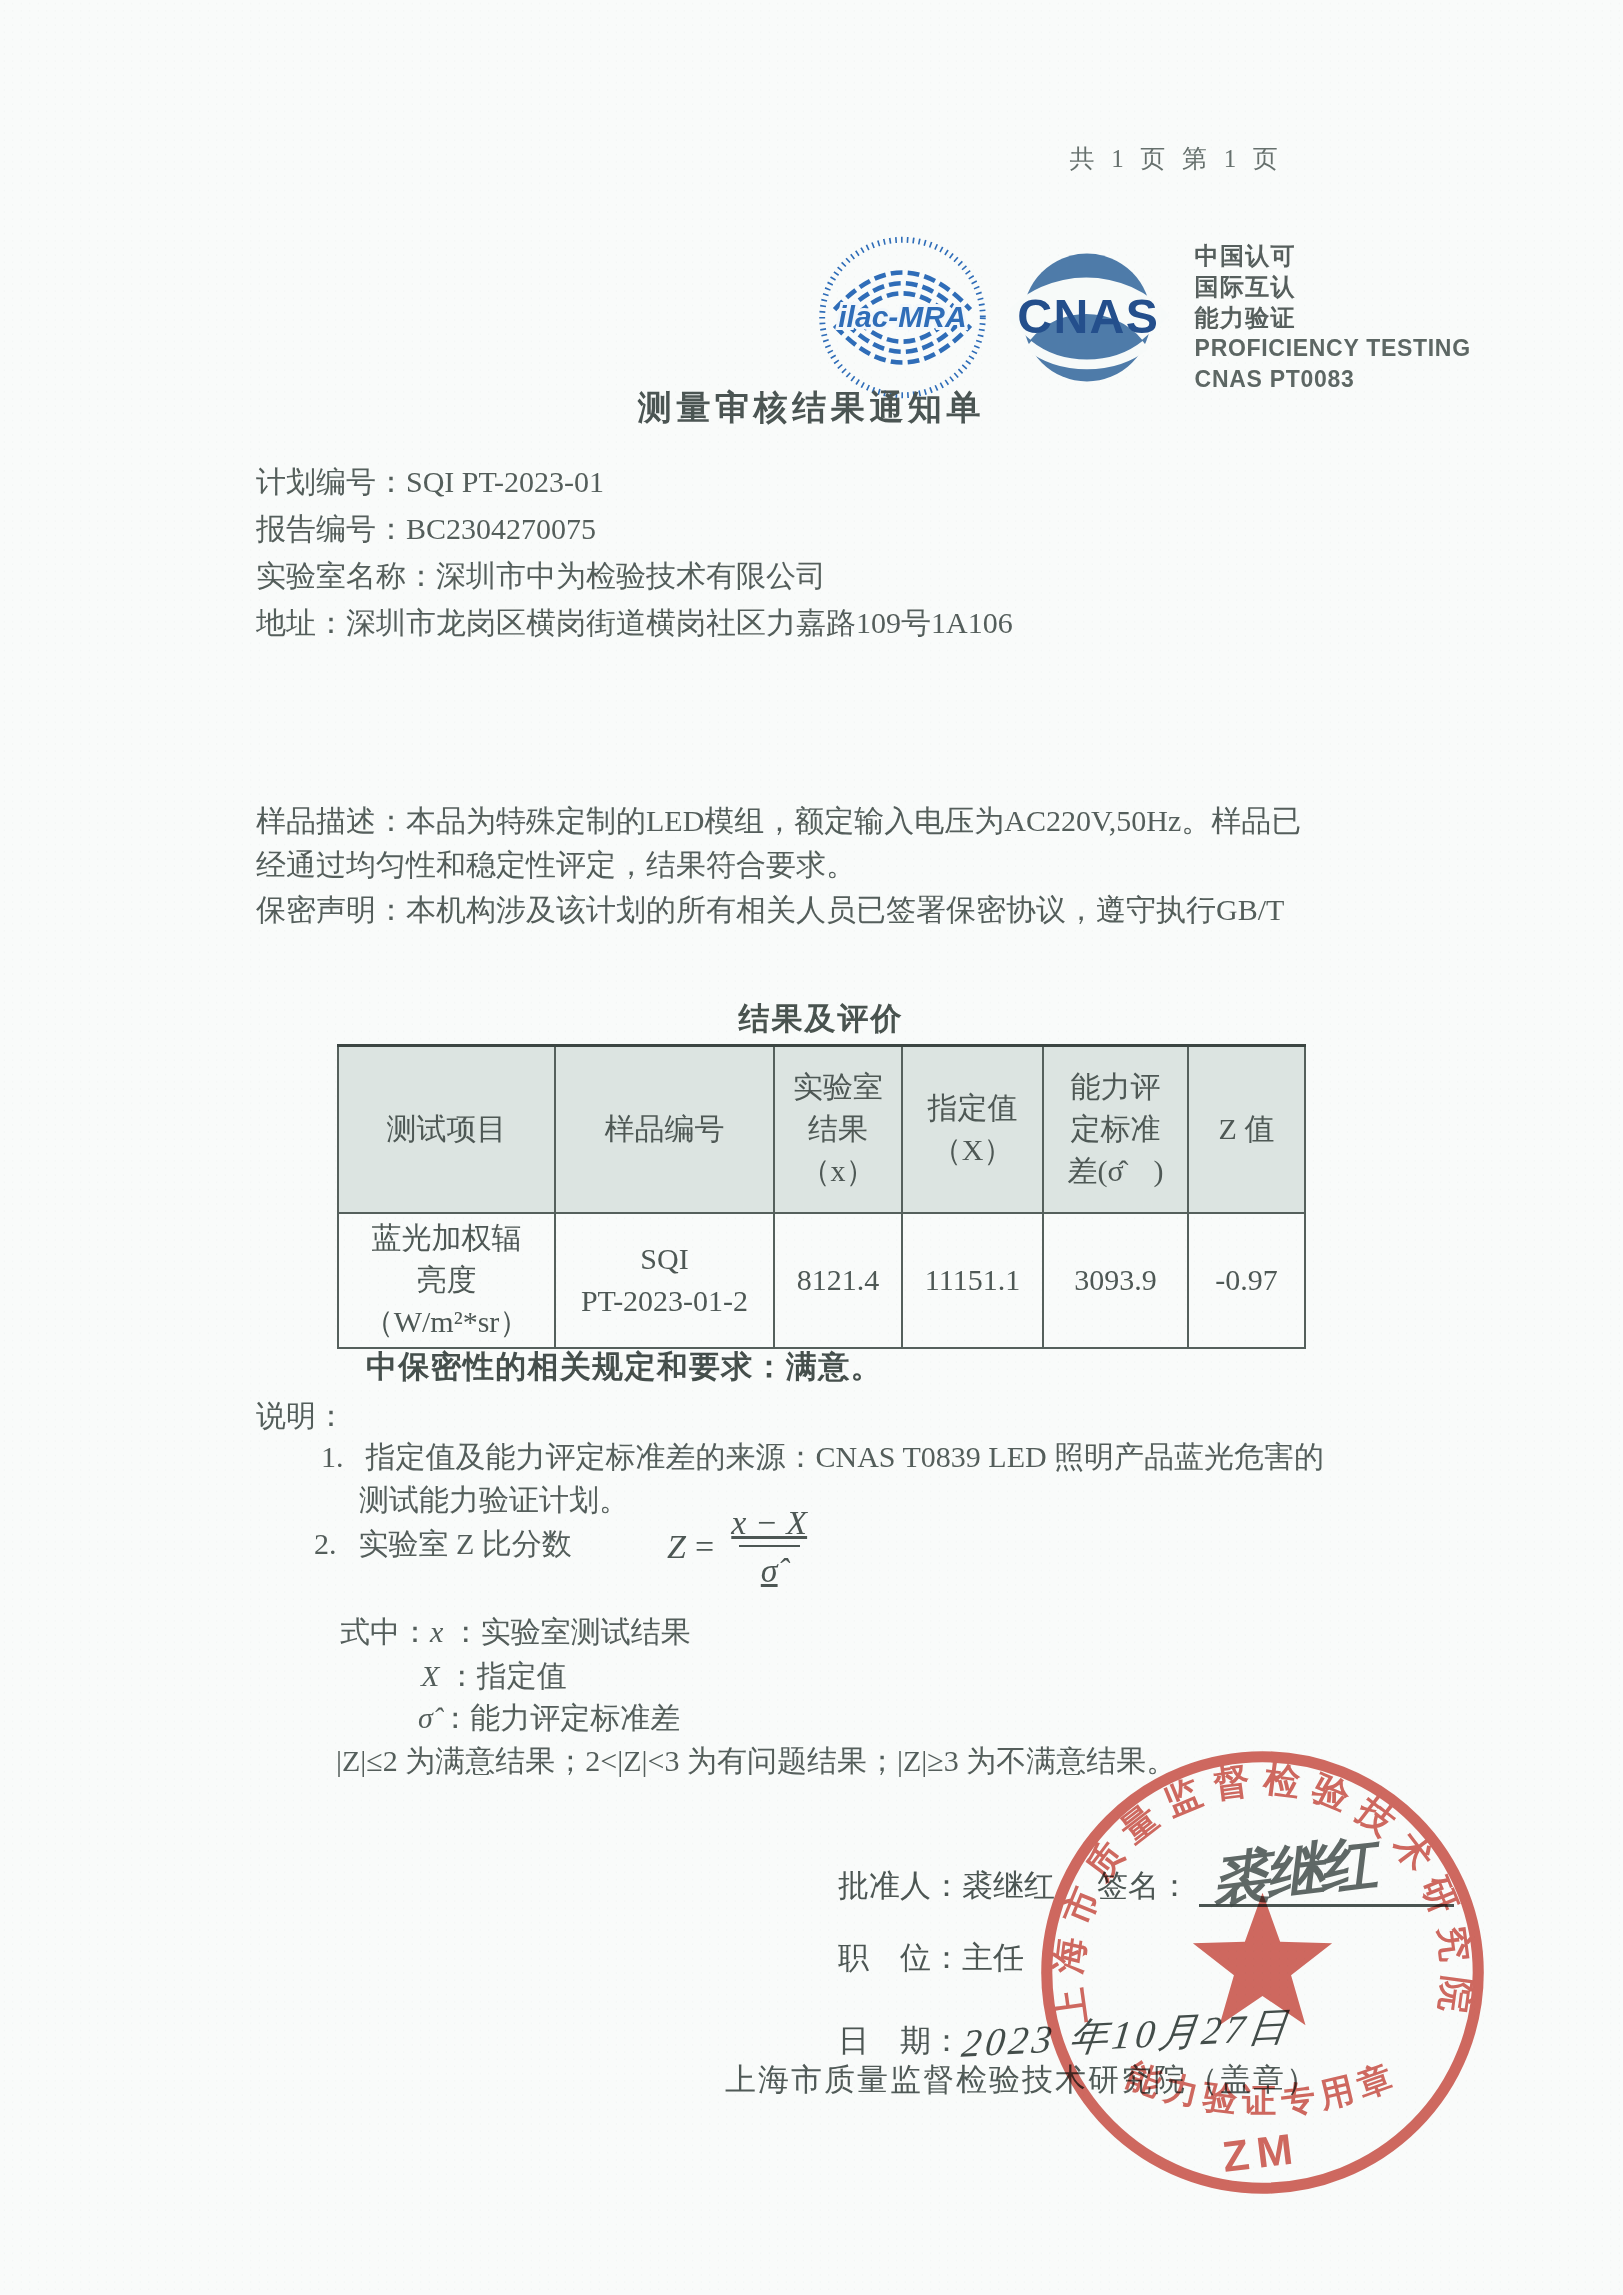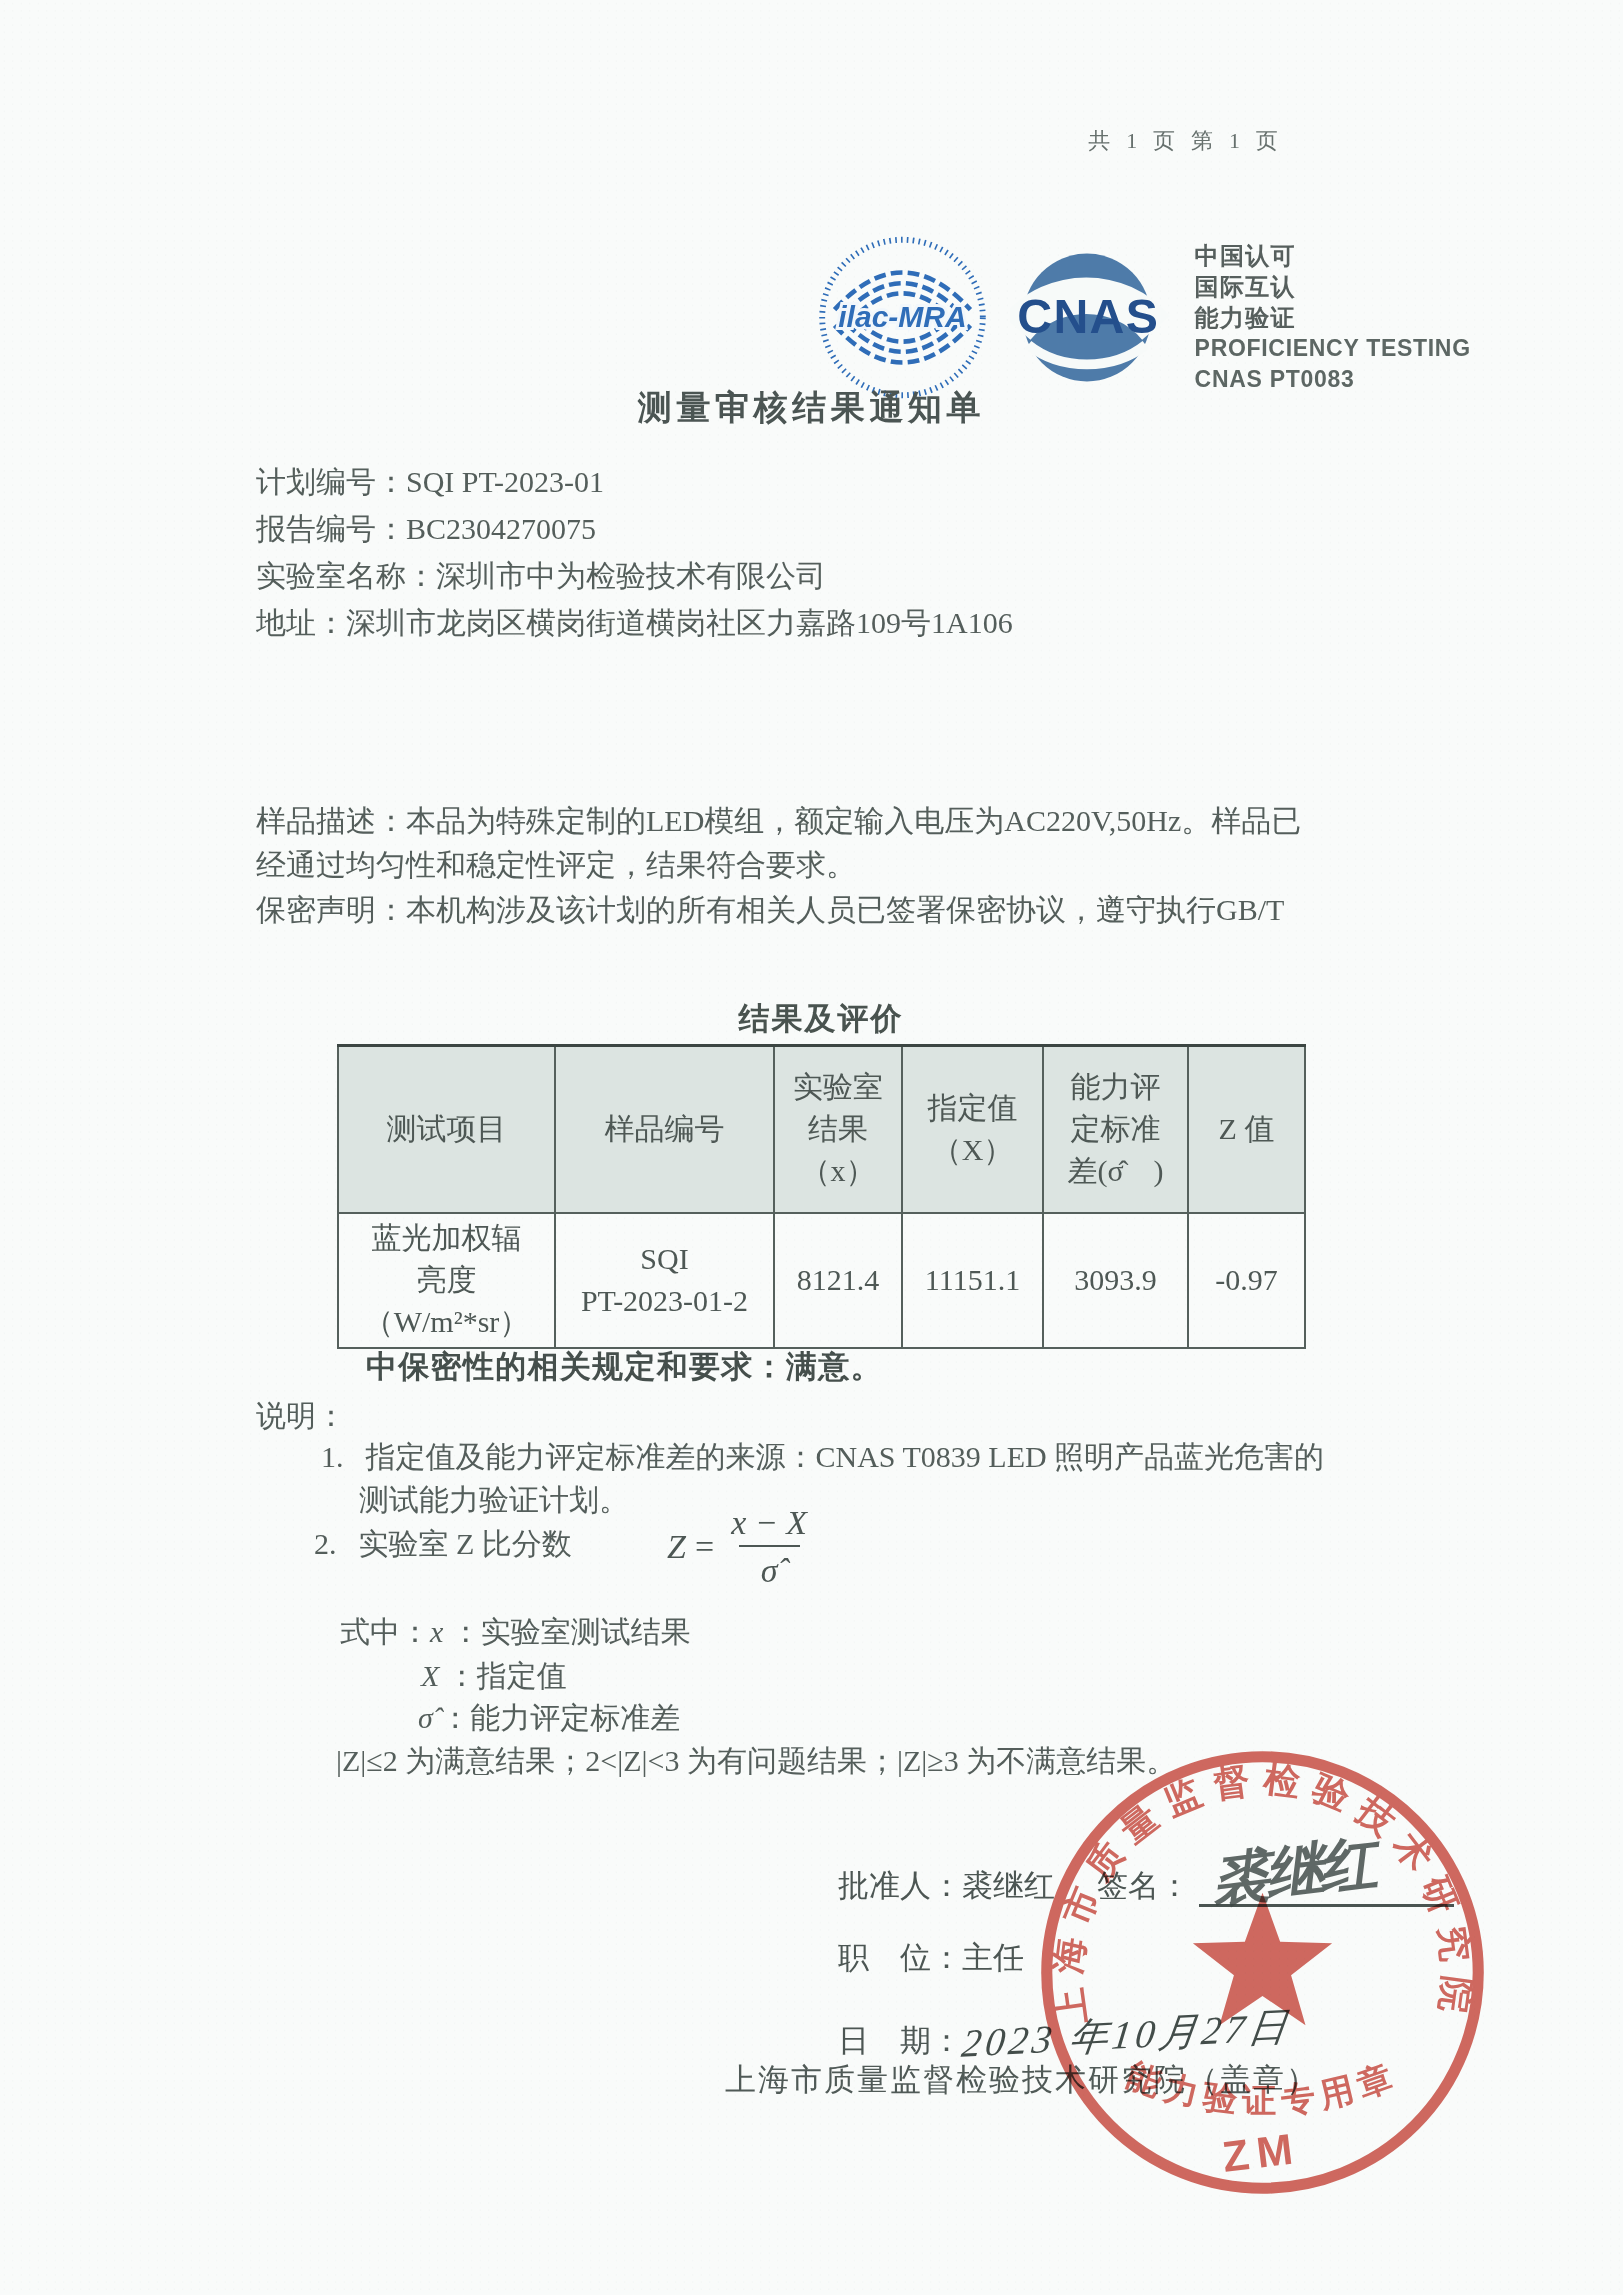--- a/index.html
+++ b/index.html
@@ -5,22 +5,22 @@
   html,body { margin:0; padding:0; background:#e8e8e8; }
   .page {
     position:relative; width:1623px; height:2295px; margin:0 auto;
     background:#f9fbfa;
     background-image: radial-gradient(circle, rgba(140,165,158,0.055) 0.7px, transparent 1px);
     background-size: 8.5px 7.2px;
     font-family:"Liberation Serif", serif;
     color:#545e5b; overflow:hidden;
   }
   .pagination {
-    position:absolute; top:126px; right:340px;
-    font-size:22px; color:#66706d; letter-spacing:5.2px;
+    position:absolute; top:142px; right:340px;
+    font-size:25px; color:#66706d; letter-spacing:5.2px;
   }
   
   .logo-row { position:absolute; top:235px; left:815px; display:flex; align-items:center; }
   .cert-text {
     margin-left:22px; font-family:"Liberation Sans", sans-serif; font-weight:700;
     font-size:24px; line-height:31px; color:#565f5d; letter-spacing:1.3px;
   }
   .cert-text .en { font-size:23px; color:#5d6764; letter-spacing:0.7px; }
   
   .doc-title {
@@ -70,21 +70,21 @@
   .n-where { left:84px; top:216px; }
   .n-defX  { left:165px; top:260px; }
   .n-defS  { left:162px; top:302px; }
   .n-crit  { left:80px; top:345px; }
   .num-gap { display:inline-block; width:22px; }
   .formula {
     display:inline-flex; align-items:center;
     font-style:italic; font-size:34px; color:#4d5754;
   }
   .formula .eq { margin:0 10.5px 0 9.2px; font-style:normal; }
-  .frac { display:inline-flex; flex-direction:column; align-items:center; }
+  .frac { display:inline-flex; flex-direction:column; align-items:center;text-decoration:underline; }
   .frac .num { padding:0 6.5px 5.2px; line-height:1; }
   .frac .den { border-top:2.6px solid #4d5754; padding:6.5px 22px 0; line-height:1; }
   .sym { font-style:italic; font-family:"Liberation Serif", serif; }
   
   .approval { position:absolute; left:838px; top:1865px; width:654px; font-size:31px; color:#4c5653; }
   .appr-row { position:absolute; left:0; display:flex; align-items:flex-end; white-space:nowrap; }
   .r1 { top:0; }
   .r2 { top:72px; }
   .r3 { top:143px; }
   .sign-gap { display:inline-block; width:42px; }

